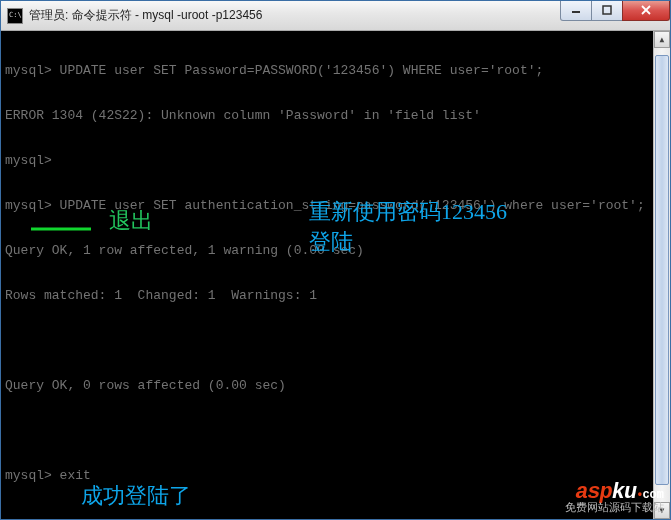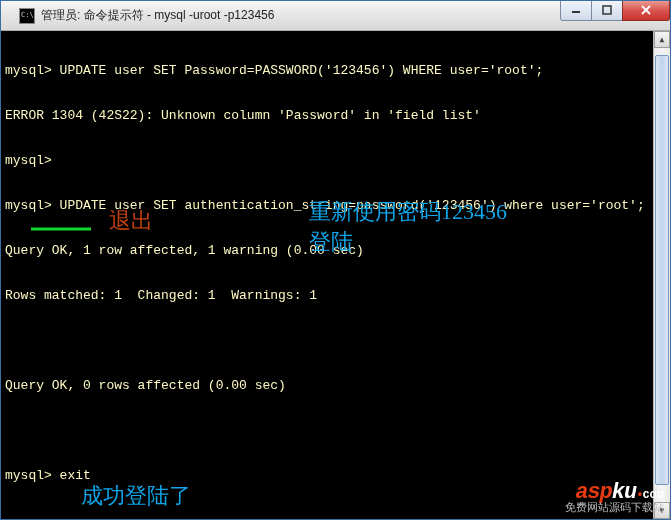--- a/index.html
+++ b/index.html
@@ -2,40 +2,40 @@
 <html><head>
 <meta charset="utf-8">
 <style>
   * { margin: 0; padding: 0; box-sizing: border-box; }
   html, body { width: 671px; height: 520px; overflow: hidden; font-family: "Simsun", "Consolas", monospace; }
   .window { width: 671px; height: 520px; background: #000; position: relative; border: 1px solid #3a6ea5; }
   .titlebar {
     height: 30px;
     background: linear-gradient(to bottom, #f8f8f8 0%, #e8e8e8 40%, #d8d8d8 100%);
     border-bottom: 1px solid #aaa;
-    display: flex; align-items: center; padding-left: 18px;
+    display: flex; align-items: center; padding-left: 6px;
     font-family: "Microsoft YaHei", "Simsun", sans-serif;
     font-size: 12px; color: #222;
   }
   .titlebar .icon { width: 16px; height: 16px; background: #000; border: 1px solid #888; margin-right: 6px; position: relative; }
   .titlebar .icon::after { content: "C:\\"; color: #ccc; font-size: 7px; position: absolute; top: 2px; left: 1px; font-family: monospace; }
   .titlebar .title { flex: 1; white-space: nowrap; overflow: hidden; }
   .winbtns { display: flex; height: 22px; margin-top: -8px; }
   .winbtn {
     width: 32px; height: 20px; border: 1px solid #7a8aa0; border-top: none;
     background: linear-gradient(to bottom,#f0f4fb,#cfdaea); margin-left: -1px;
     display: flex; align-items: center; justify-content: center;
     font-size: 11px; color: #333;
   }
   .winbtn.min { border-bottom-left-radius: 3px; }
   .winbtn.close { width: 48px; background: linear-gradient(to bottom,#e89a90,#d9534f,#c7332d); color: #fff; border-color: #8a2e27; border-bottom-right-radius: 3px; }
   .winbtn svg { display: block; }
   .terminal {
     position: absolute; top: 30px; left: 0; right: 0; bottom: 0;
-    background: #000; color: #fef9c3;
+    background: #000; color: #737373;
     font-family: "NSimSun","Simsun","Consolas","Courier New",monospace;
     font-size: 13px; line-height: 15px; padding: 2px 4px;
     white-space: pre; overflow: hidden;
   }
   .terminal .line { white-space: pre-wrap; word-break: break-all; min-height: 15px; }
   .scrollbar {
     position: absolute; top: 30px; right: 0; width: 17px; bottom: 0;
     background: linear-gradient(to right,#e9e9e9,#f4f4f4,#e9e9e9);
     border-left: 1px solid #bbb;
   }
@@ -129,21 +129,21 @@
   <div class="scrollbar">
     <div class="sb-btn top">▲</div>
     <div class="sb-thumb"></div>
     <div class="sb-btn bottom">▼</div>
   </div>
 
   <div class="annot green" style="left:30px; top:213px;">
     <svg width="70" height="14">
         <line x1="0" y1="7" x2="60" y2="7"></line>
       </svg>
-    <span class="label" style="color:#c2410c; position:relative; top:-8px; left:4px;">退出</span>
+    <span class="label" style="color:#22c55e; position:relative; top:-8px; left:4px;">退出</span>
   </div>
 
   <div class="annot red" style="left:308px; top:196px;">
     <div>重新使用密码123456</div>
     <div>登陆</div>
   </div>
 
   <div class="annot red" style="left:80px; top:480px;">
     <span>成功登陆了</span>
   </div>

